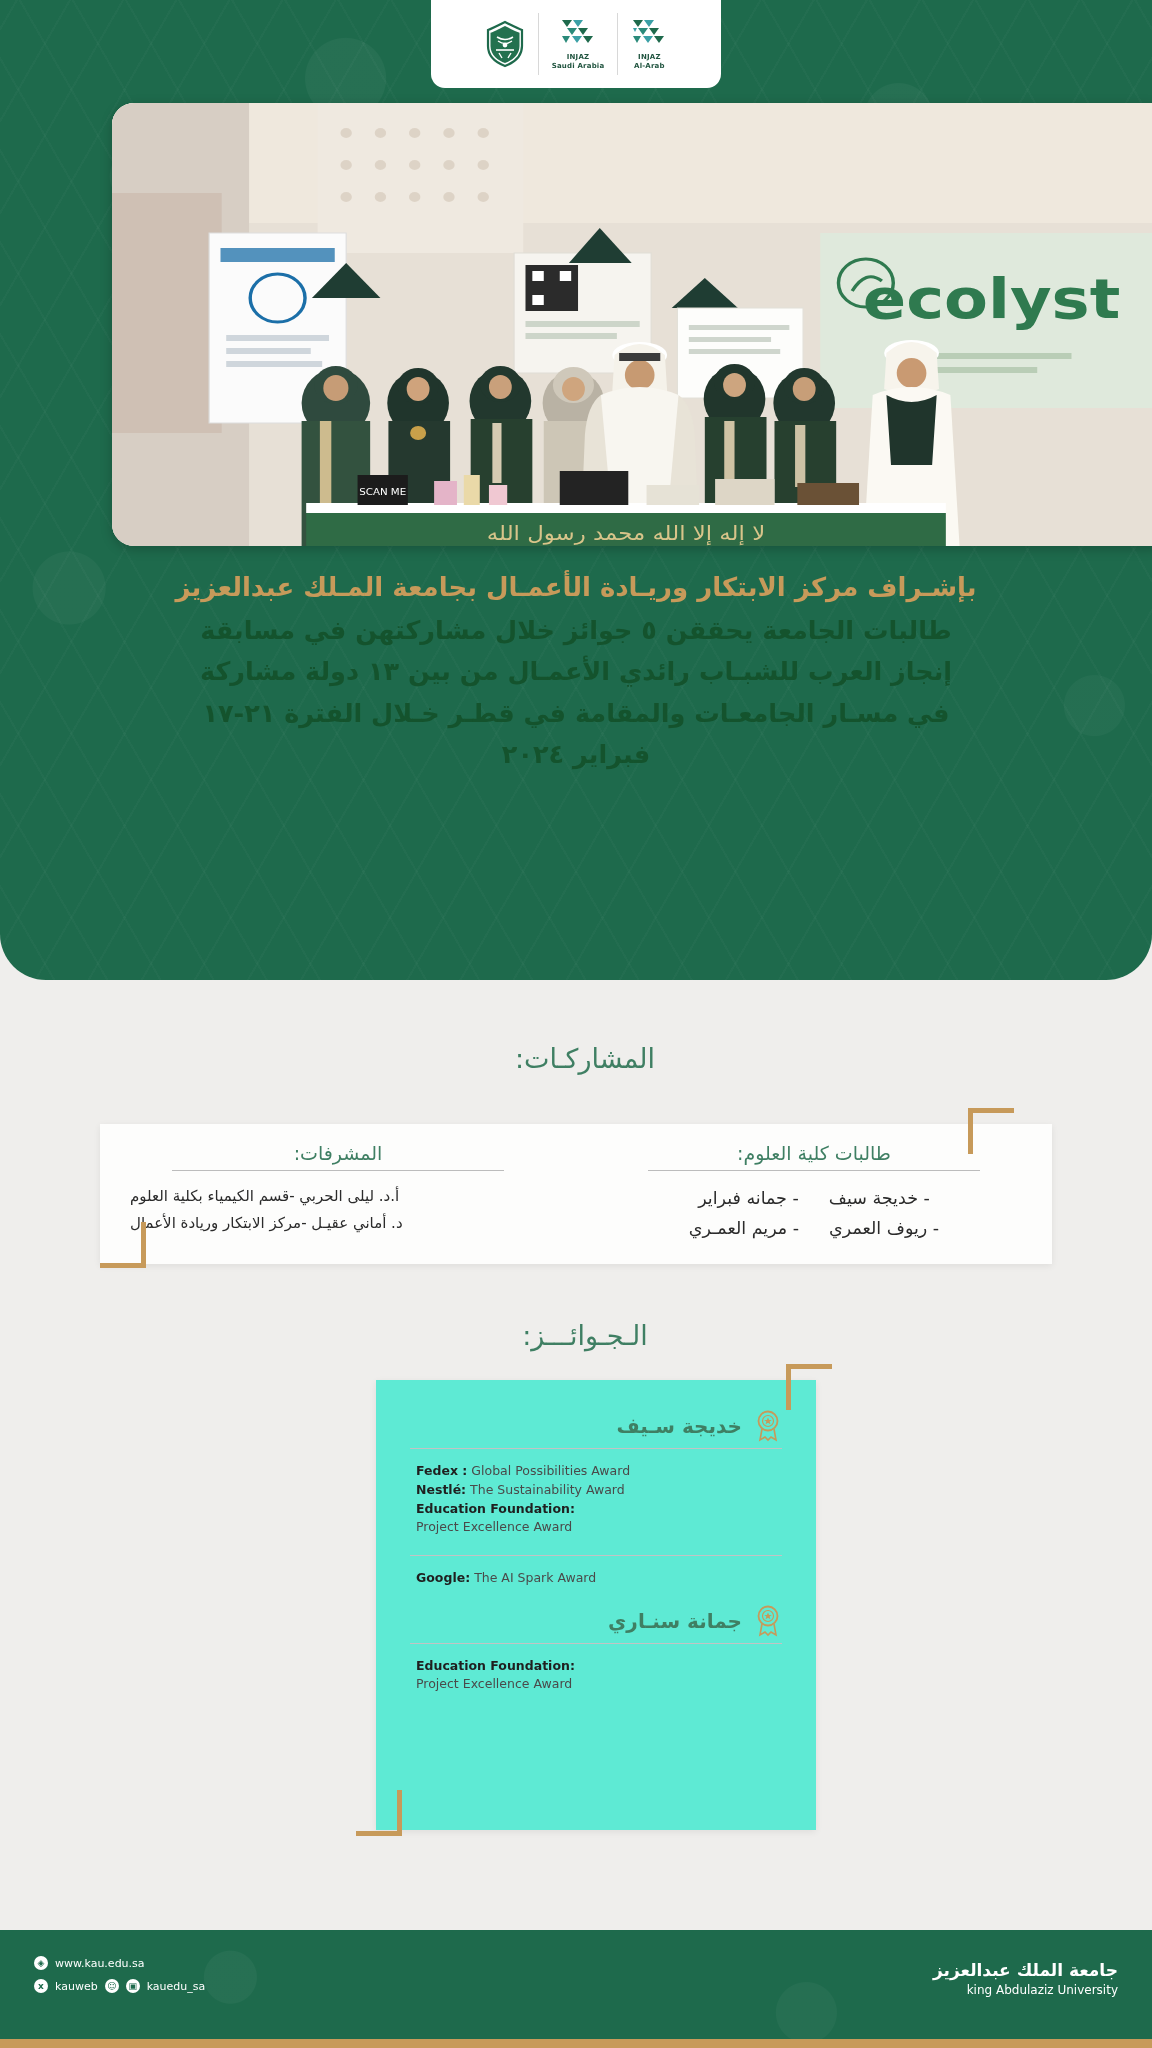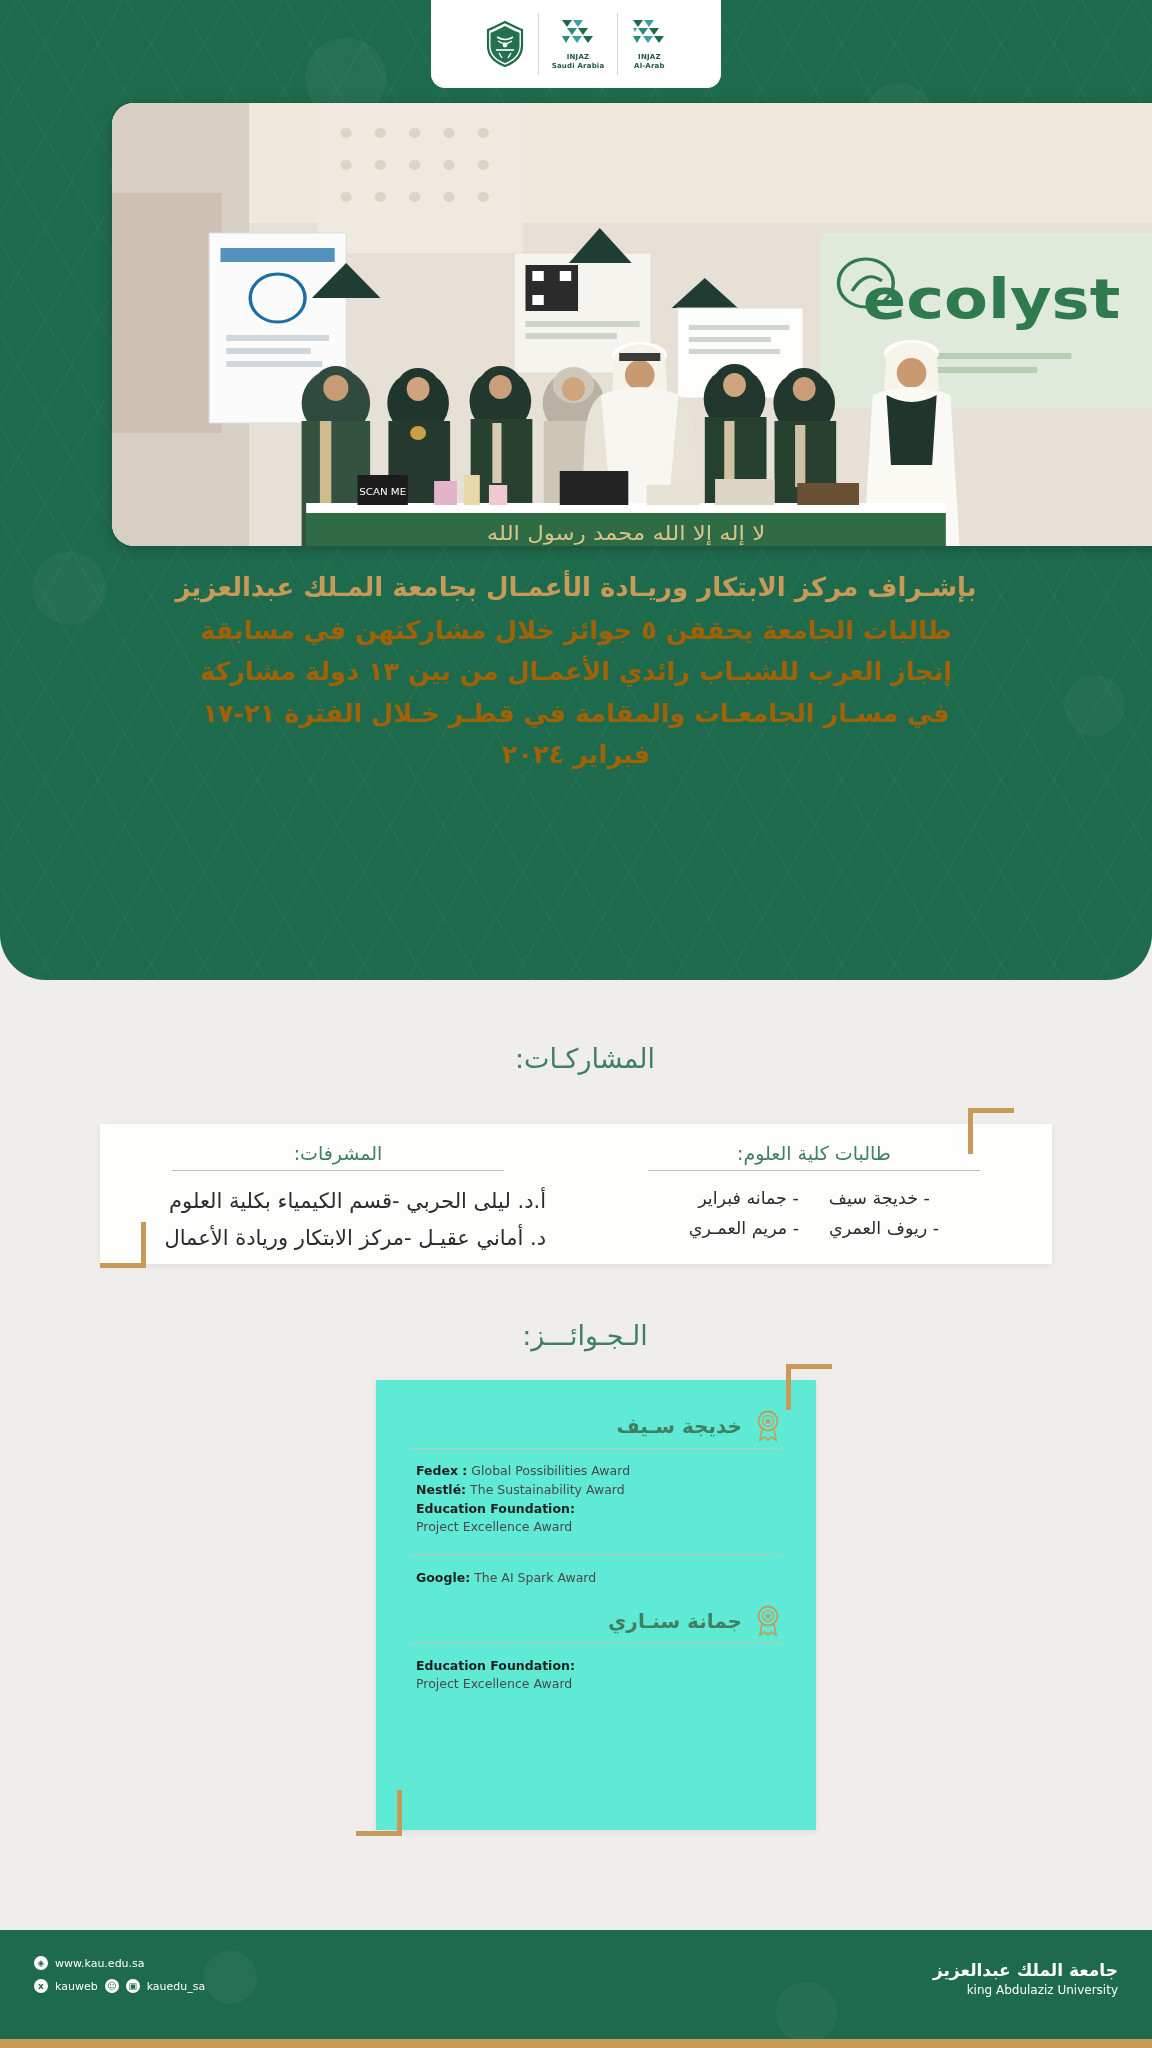--- a/index.html
+++ b/index.html
@@ -97,21 +97,21 @@
     color: #c79a5a;
     font-size: 26px;
     font-weight: bold;
     letter-spacing: .5px;
   }
   .white-para {
     position: absolute;
     top: 610px; left: 176px;
     width: 800px;
     text-align: center;
-    color: #a16207;
+    color: #14532d;
     font-size: 25.5px;
     line-height: 1.62;
     font-weight: bold;
   }
 
   
   .sec-title {
     position: absolute;
     left: 9px; width: 1152px;
     text-align: center;
@@ -154,23 +154,23 @@
     display: flex;
     justify-content: center;
     gap: 30px;
     color: #2b2b2b;
     font-size: 17.5px;
     line-height: 1.72;
     white-space: nowrap;
   }
   .part-line {
     color: #2b2b2b;
-    font-size: 21px;
+    font-size: 15px;
     line-height: 1.78;
-    text-align: right;
+    text-align: left;
     white-space: nowrap;
   }
   .quote-mark {
     position: absolute;
     top: 1178px; left: 568px;
     color: #c79a5a;
     font-size: 30px;
     font-weight: bold;
     line-height: 1;
   }

